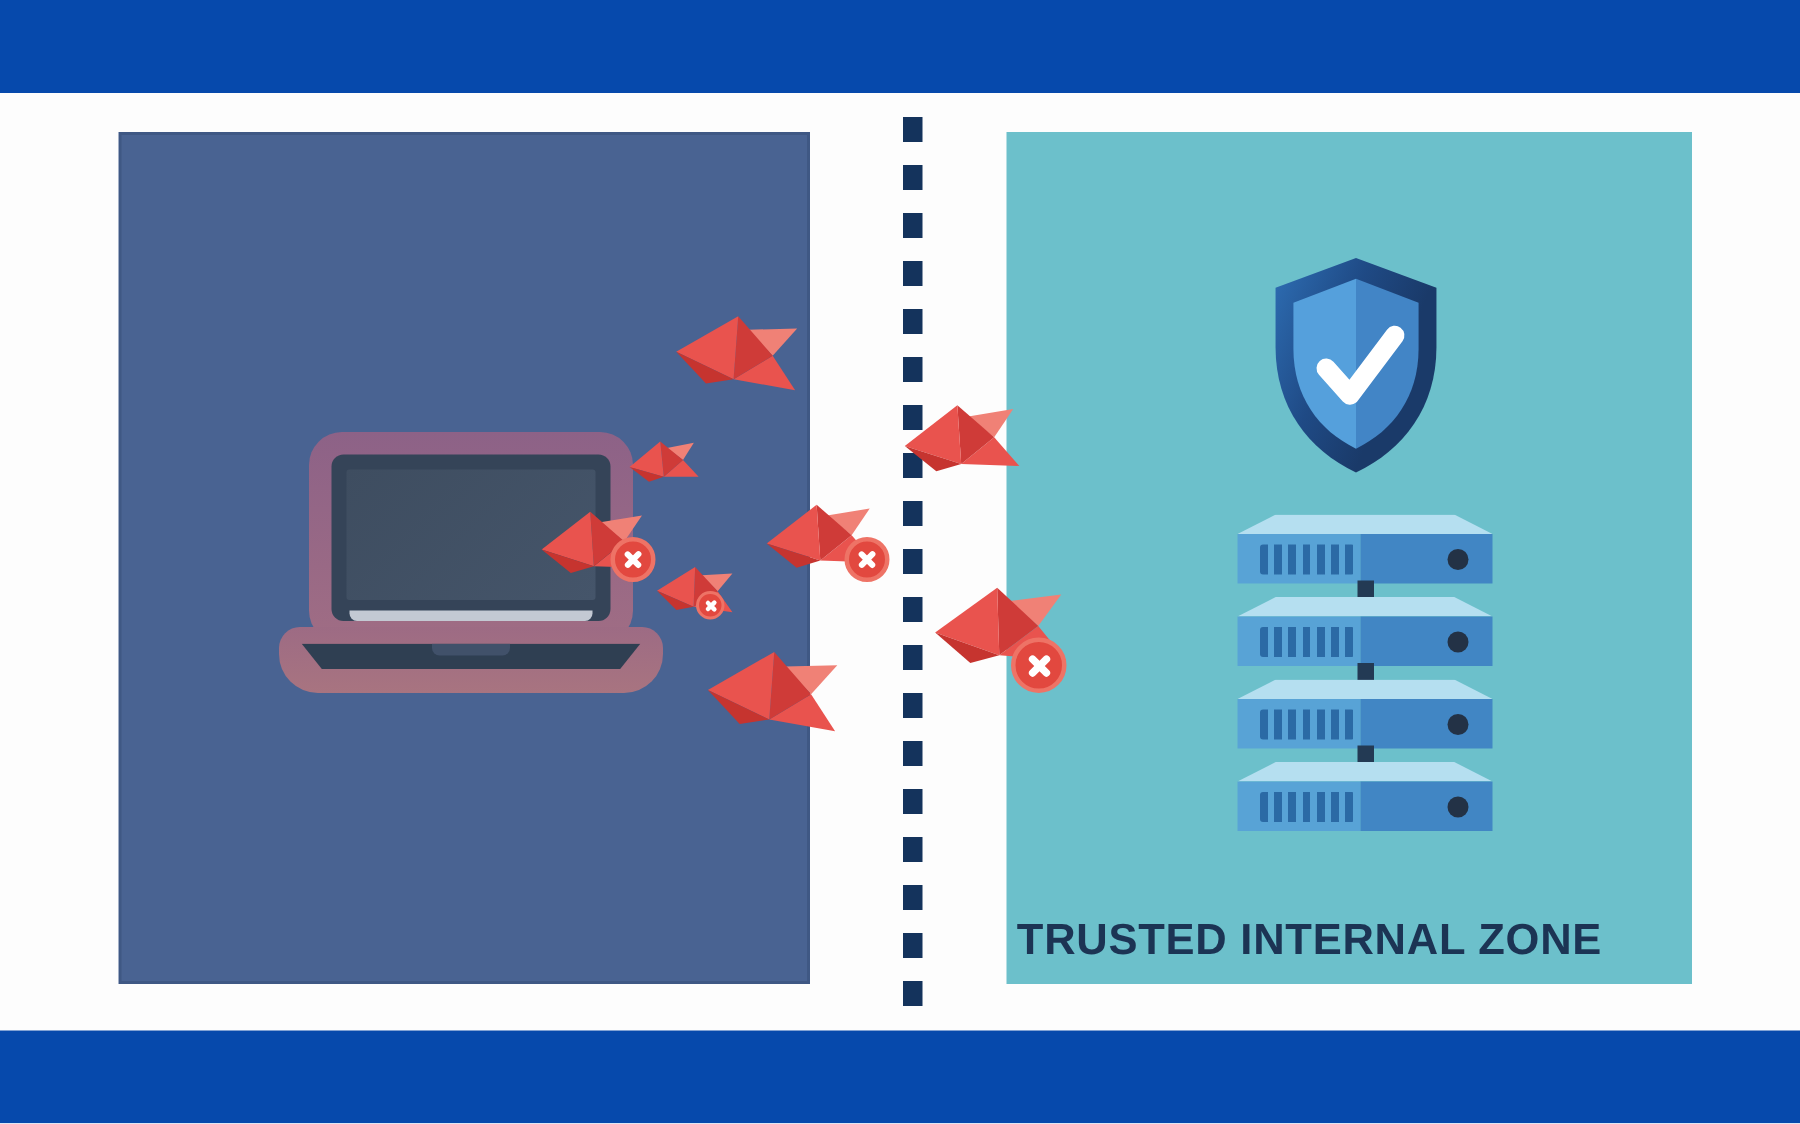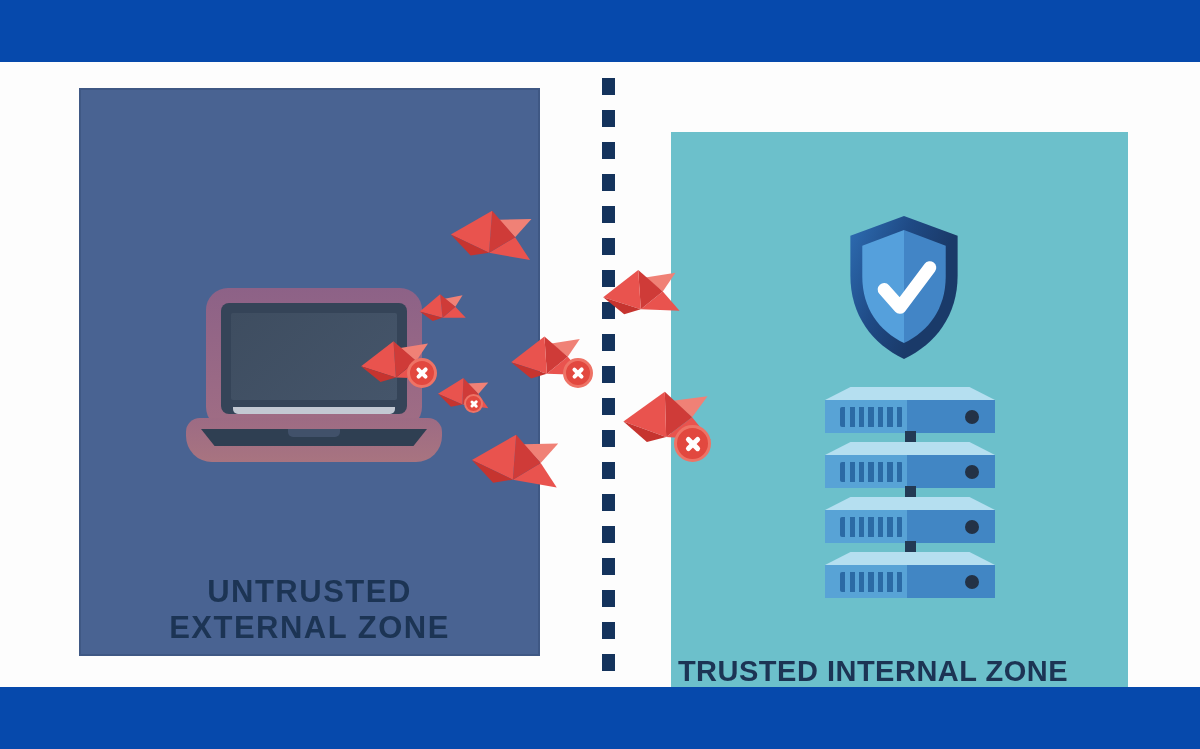--- a/index.html
+++ b/index.html
@@ -25,21 +25,21 @@
 
   
   .band{position:absolute;left:0;width:1200px;height:62px;background:var(--band-blue,#0649ac);}
   .band-top{top:0;}
   .band-bottom{top:687px;}
 
   
   .panel{position:absolute;top:88px;height:568px;}
   .panel-left{left:79px;width:461px;background:var(--untrusted-panel-blue,#496392);
     box-shadow:inset 0 0 0 2px rgba(20,40,70,0.18);}
-  .panel-right{left:671px;width:457px;background:var(--trusted-panel-teal,#6cc0cb);margin-top:44px;}
+  .panel-right{left:671px;width:457px;background:var(--trusted-panel-teal,#6cc0cb);}
 
   
   .divider{position:absolute;left:602px;top:78px;width:13px;height:600px;z-index:1;
     background:repeating-linear-gradient(180deg,var(--boundary-navy,#14335c) 0 17px,transparent 17px 32px);}
 
   
   .zone-label{position:absolute;font-weight:bold;color:var(--label-navy,#1c3454);text-align:center;}
   .zone-label.left{left:0;top:486px;width:100%;font-size:31px;line-height:36px;letter-spacing:1.5px;}
   .zone-label.right{left:0;top:523px;width:404px;font-size:29px;letter-spacing:0.5px;}
 
@@ -116,24 +116,20 @@
         <div class="laptop-screen"></div>
         <div class="laptop-hinge"></div>
       </div>
     </div>
     <div class="laptop-base-outer">
       <div class="laptop-base">
         <div class="laptop-notch"></div>
       </div>
     </div>
 
-    <div class="zone-label left">
-      <div>UNTRUSTED</div>
-      <div>EXTERNAL ZONE</div>
-    </div>
   </section>
 
   <div class="divider"></div>
 
   <section class="panel panel-right">
 
     <svg class="shield" viewBox="0 0 120 148">
       <defs>
         <linearGradient id="shOuter" x1="0" y1="0" x2="1" y2="0.55">
           <stop offset="0" stop-color="#2e6eb4"></stop>

